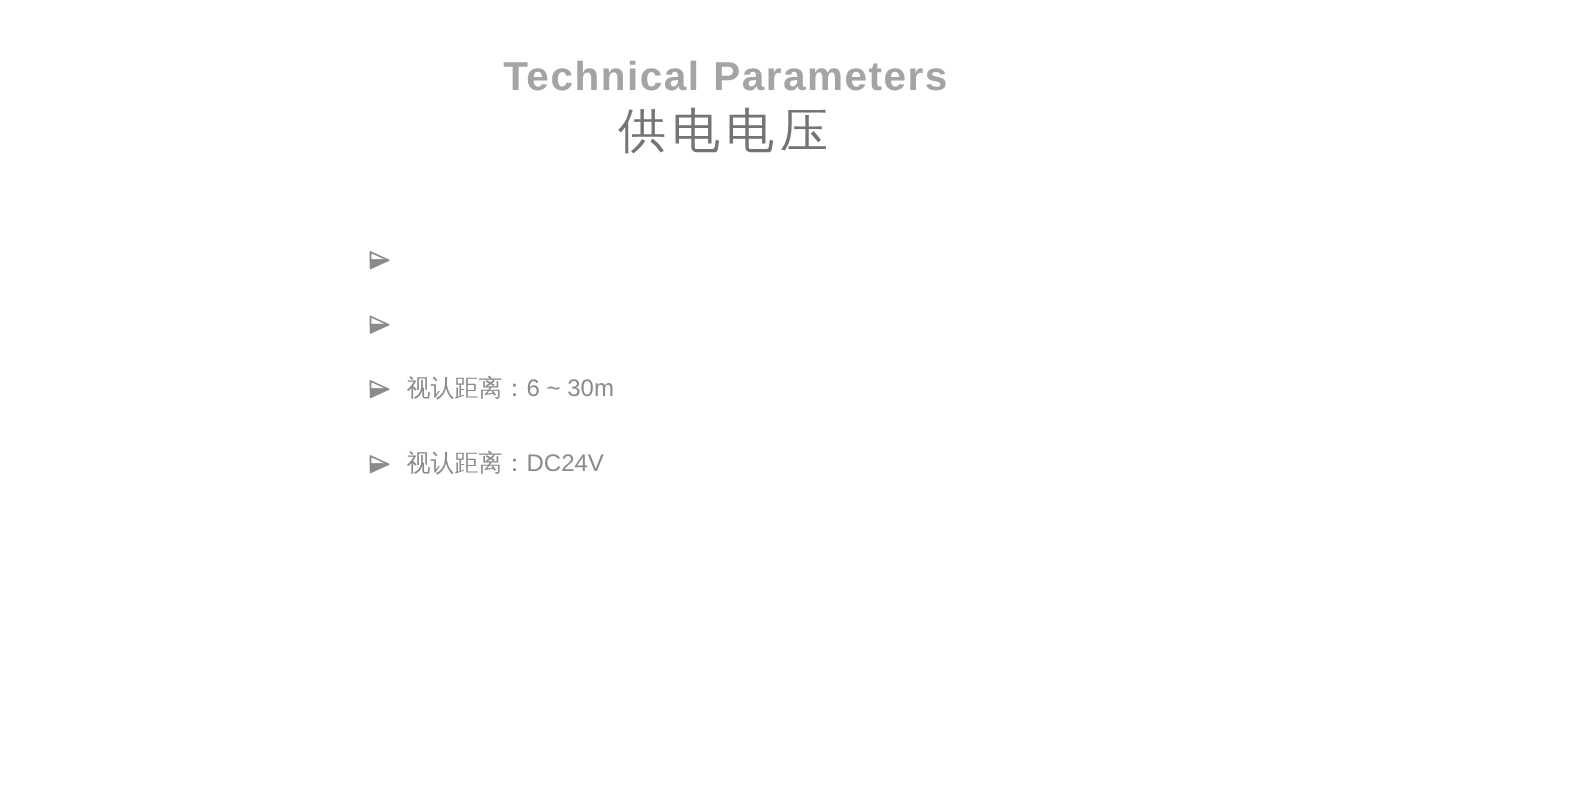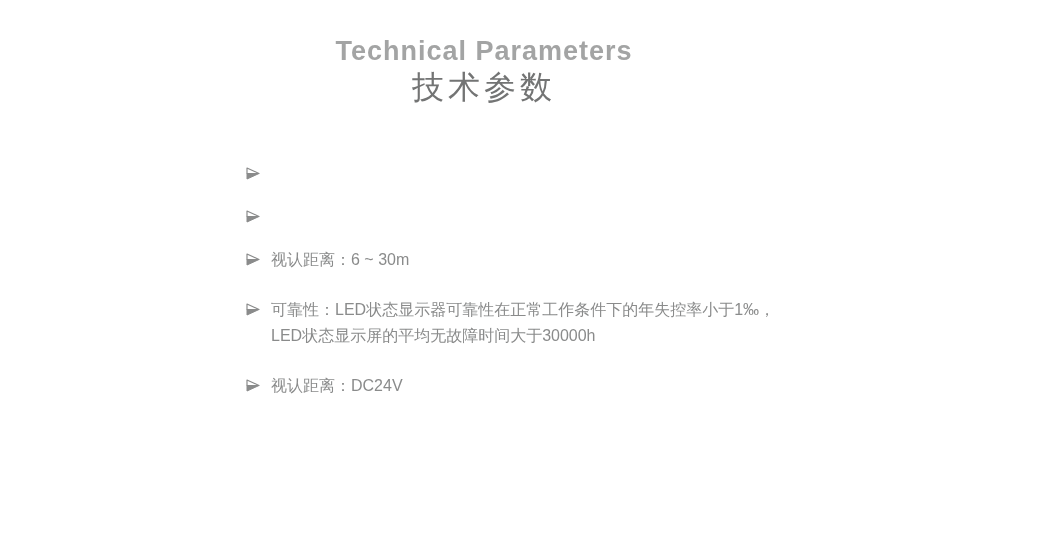--- a/index.html
+++ b/index.html
@@ -49,21 +49,21 @@
     white-space:pre-line;
   }
 </style>
 </head>
 <body>
 
 <div class="page">
 
   <header class="header">
     <h1 class="title-en">Technical Parameters</h1>
-    <h2 class="title-zh">技术参数</h2>
+    <h2 class="title-zh">供电电压</h2>
   </header>
 
   <ul class="spec-list" id="spec-list">
     <li class="spec-item">
       <span class="bullet">
         <svg width="14" height="13" viewBox="0 0 14 13" aria-hidden="true">
           <polygon points="1,1 13,6.5 1,6.5" fill="#ffffff" stroke="#8a8b8b" stroke-width="1.2" stroke-linejoin="round"></polygon>
           <polygon points="1,6.5 13,6.5 1,12" fill="#8a8b8b" stroke="#8a8b8b" stroke-width="1" stroke-linejoin="round"></polygon>
         </svg>
       </span>
@@ -82,30 +82,20 @@
     <li class="spec-item">
       <span class="bullet">
         <svg width="14" height="13" viewBox="0 0 14 13" aria-hidden="true">
           <polygon points="1,1 13,6.5 1,6.5" fill="#ffffff" stroke="#8a8b8b" stroke-width="1.2" stroke-linejoin="round"></polygon>
           <polygon points="1,6.5 13,6.5 1,12" fill="#8a8b8b" stroke="#8a8b8b" stroke-width="1" stroke-linejoin="round"></polygon>
         </svg>
       </span>
       <span class="item-text">视认距离：6 ~ 30m</span>
     </li>
 
-    <li class="spec-item">
-      <span class="bullet">
-        <svg width="14" height="13" viewBox="0 0 14 13" aria-hidden="true">
-          <polygon points="1,1 13,6.5 1,6.5" fill="#ffffff" stroke="#8a8b8b" stroke-width="1.2" stroke-linejoin="round"></polygon>
-          <polygon points="1,6.5 13,6.5 1,12" fill="#8a8b8b" stroke="#8a8b8b" stroke-width="1" stroke-linejoin="round"></polygon>
-        </svg>
-      </span>
-      <span class="item-text">可靠性：LED状态显示器可靠性在正常工作条件下的年失控率小于1‰，
-LED状态显示屏的平均无故障时间大于30000h</span>
-    </li>
 
     <li class="spec-item">
       <span class="bullet">
         <svg width="14" height="13" viewBox="0 0 14 13" aria-hidden="true">
           <polygon points="1,1 13,6.5 1,6.5" fill="#ffffff" stroke="#8a8b8b" stroke-width="1.2" stroke-linejoin="round"></polygon>
           <polygon points="1,6.5 13,6.5 1,12" fill="#8a8b8b" stroke="#8a8b8b" stroke-width="1" stroke-linejoin="round"></polygon>
         </svg>
       </span>
       <span class="item-text">视认距离：DC24V</span>
     </li>

